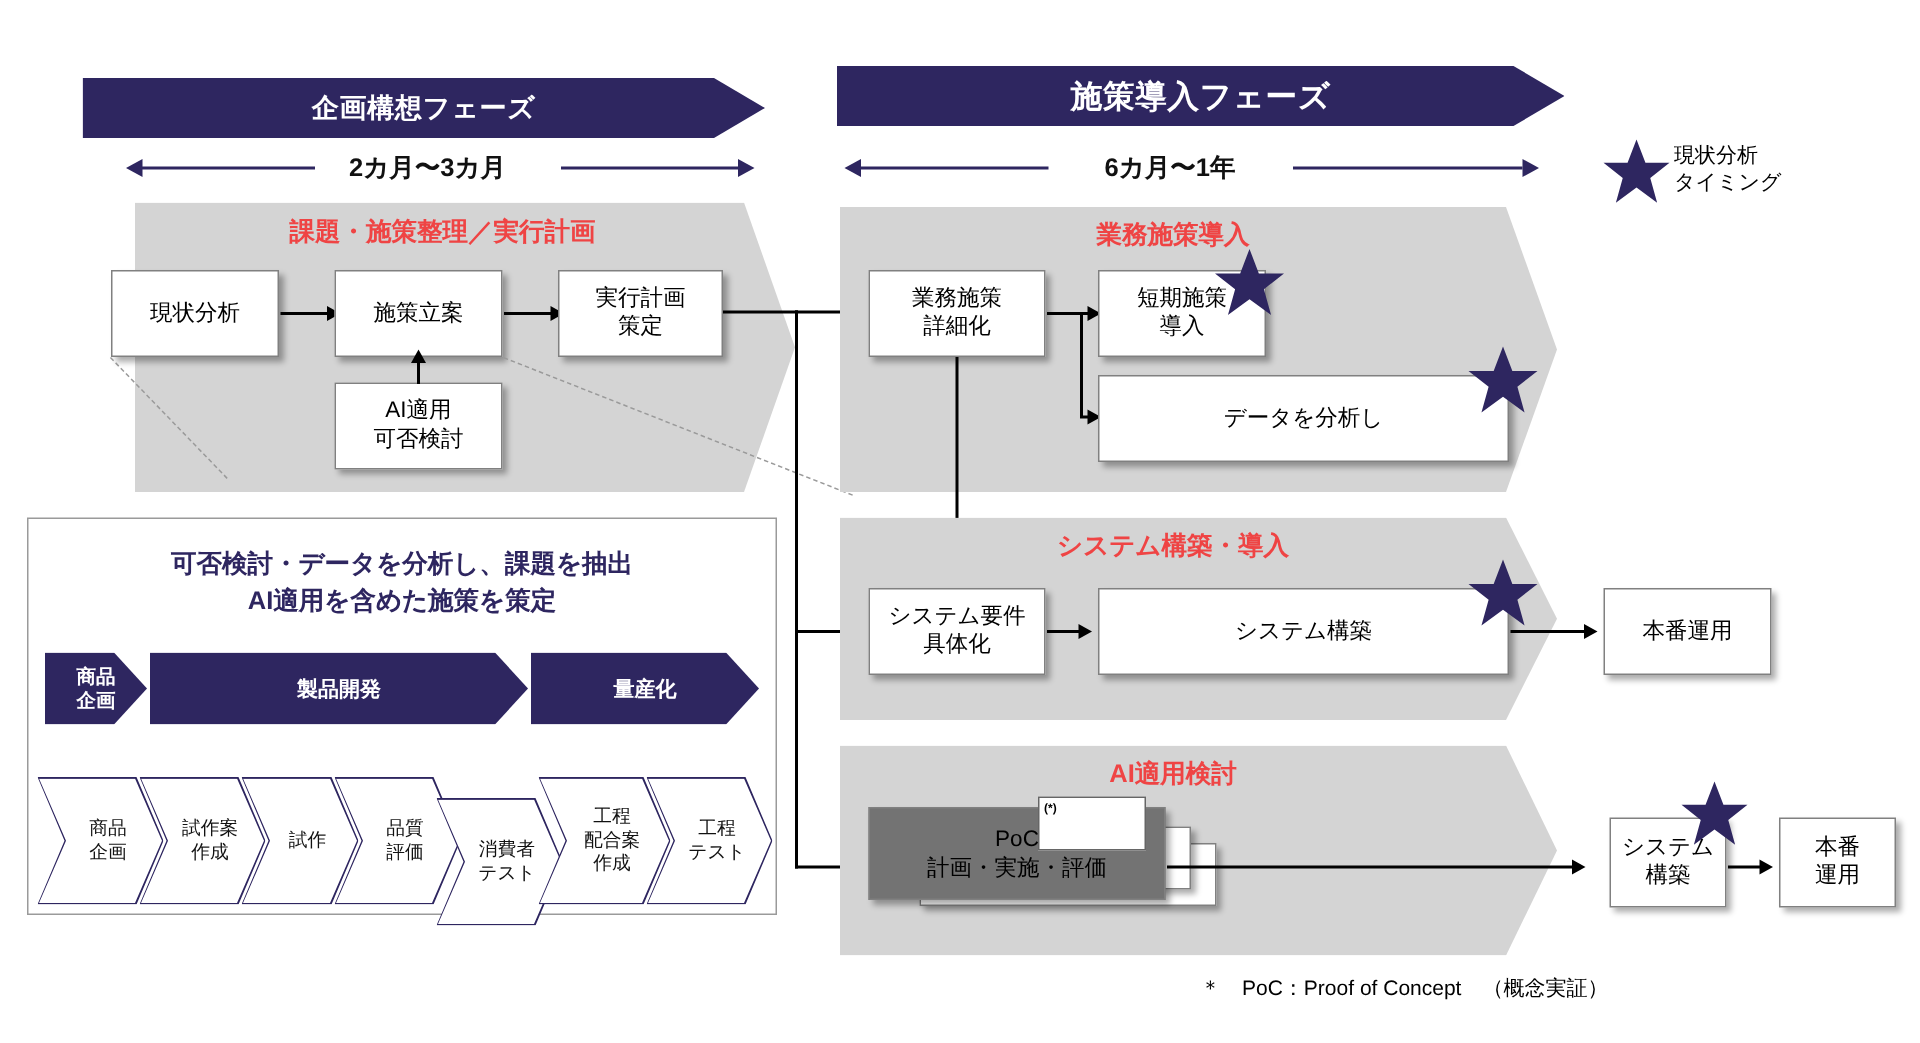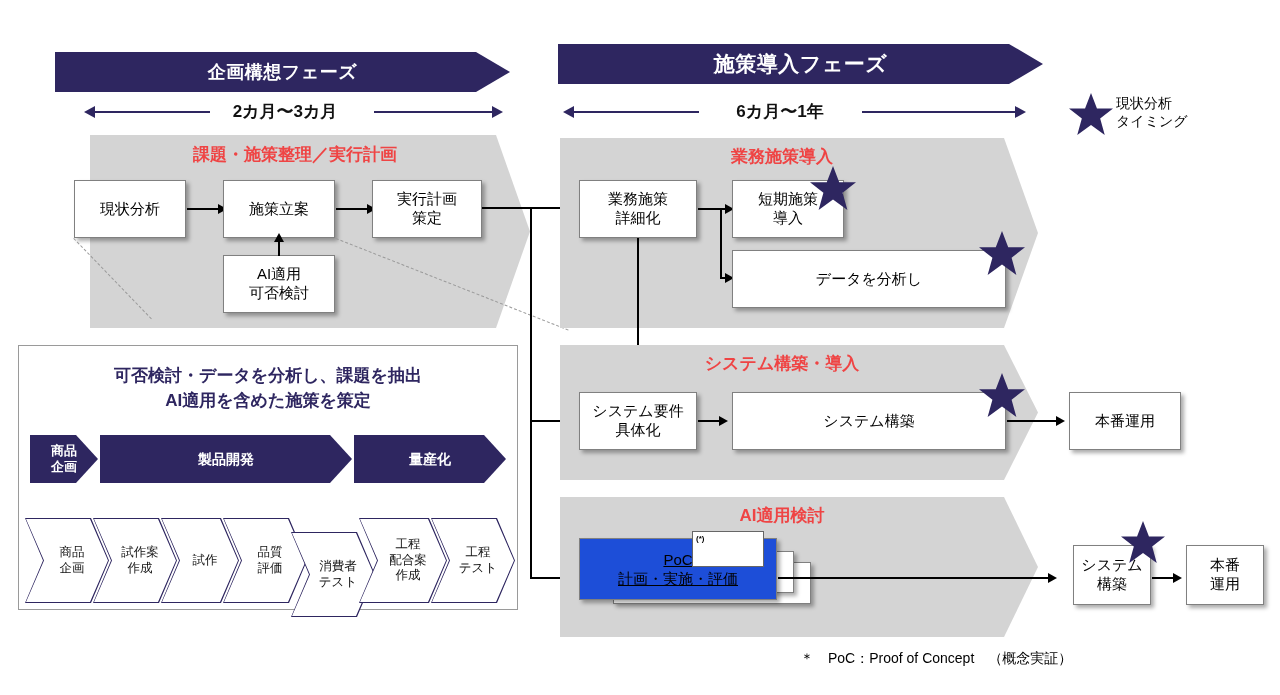--- a/index.html
+++ b/index.html
@@ -72,23 +72,23 @@
   .ochev{position:absolute;}
   .ochev .shape{position:absolute;inset:0;background:#2E2660;
      clip-path:polygon(0 0, calc(100% - 18px) 0, 100% 50%, calc(100% - 18px) 100%, 0 100%, 18px 50%);}
   .ochev .inner{position:absolute;left:1px;top:1px;right:1px;bottom:1px;background:#fff;
      clip-path:polygon(0 0, calc(100% - 18px) 0, 100% 50%, calc(100% - 18px) 100%, 0 100%, 18px 50%);}
   .ochev .txt{position:absolute;inset:0;display:flex;align-items:center;justify-content:center;
      text-align:center;font-size:12.5px;line-height:1.25;color:#111;padding-left:10px;}
 
   
   .stack-card{background:#fff;border:1px solid #808080;box-shadow:3px 3px 4px rgba(0,0,0,.33);}
-  .poc-front{background:#1d4ed8;border:1px solid #808080;box-shadow:3px 3px 4px rgba(0,0,0,.33);
+  .poc-front{background:#737373;border:1px solid #808080;box-shadow:3px 3px 4px rgba(0,0,0,.33);
              display:flex;align-items:center;justify-content:center;text-align:center;
-             font-size:15px;line-height:1.3;text-decoration:underline;}
+             font-size:15px;line-height:1.3;}
   .tiny-note{background:#fff;border:1px solid #666;font-size:8px;font-weight:bold;
              color:#000;padding:2px 3px;}
 
   .footnote{position:absolute;font-size:14px;color:#000;white-space:nowrap;}
 </style>
 </head>
 <body>
 
 <div class="stage">
 

